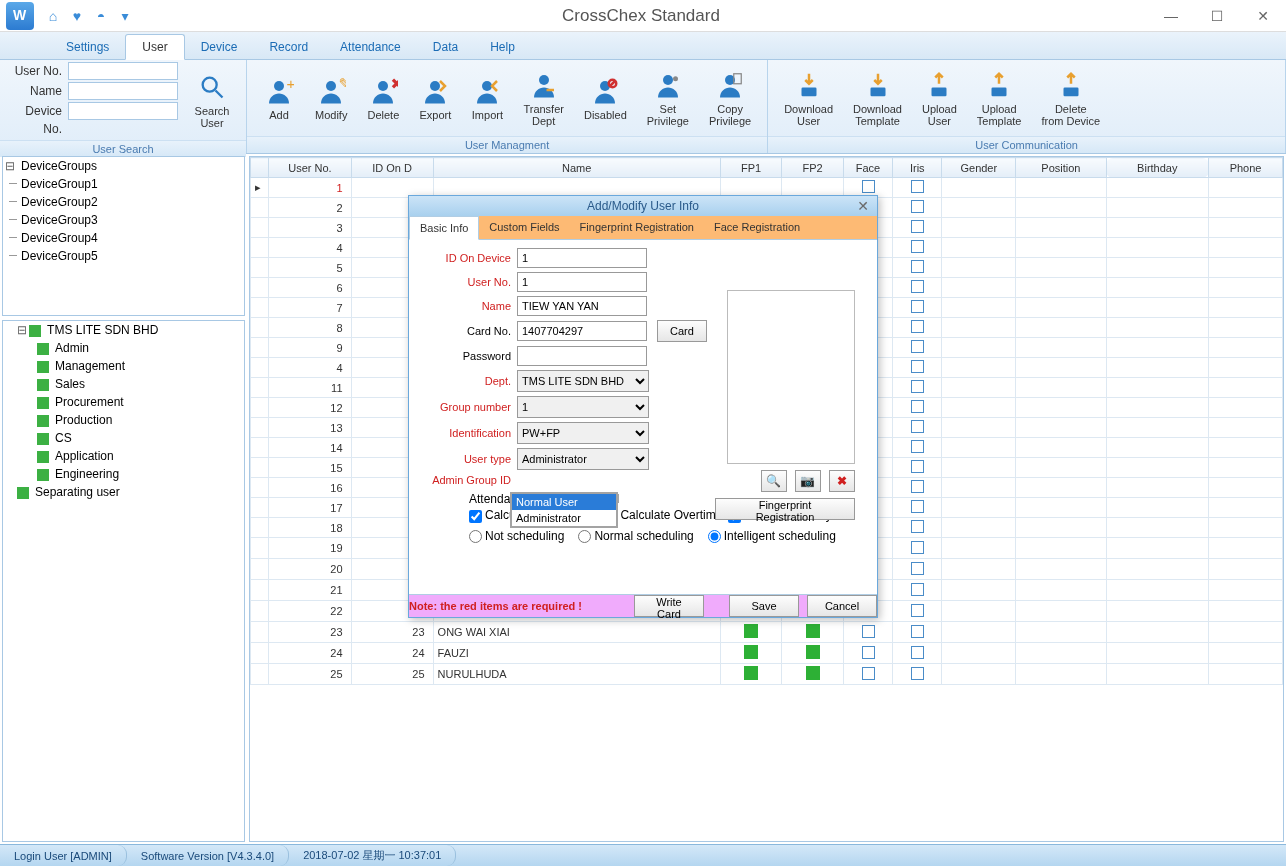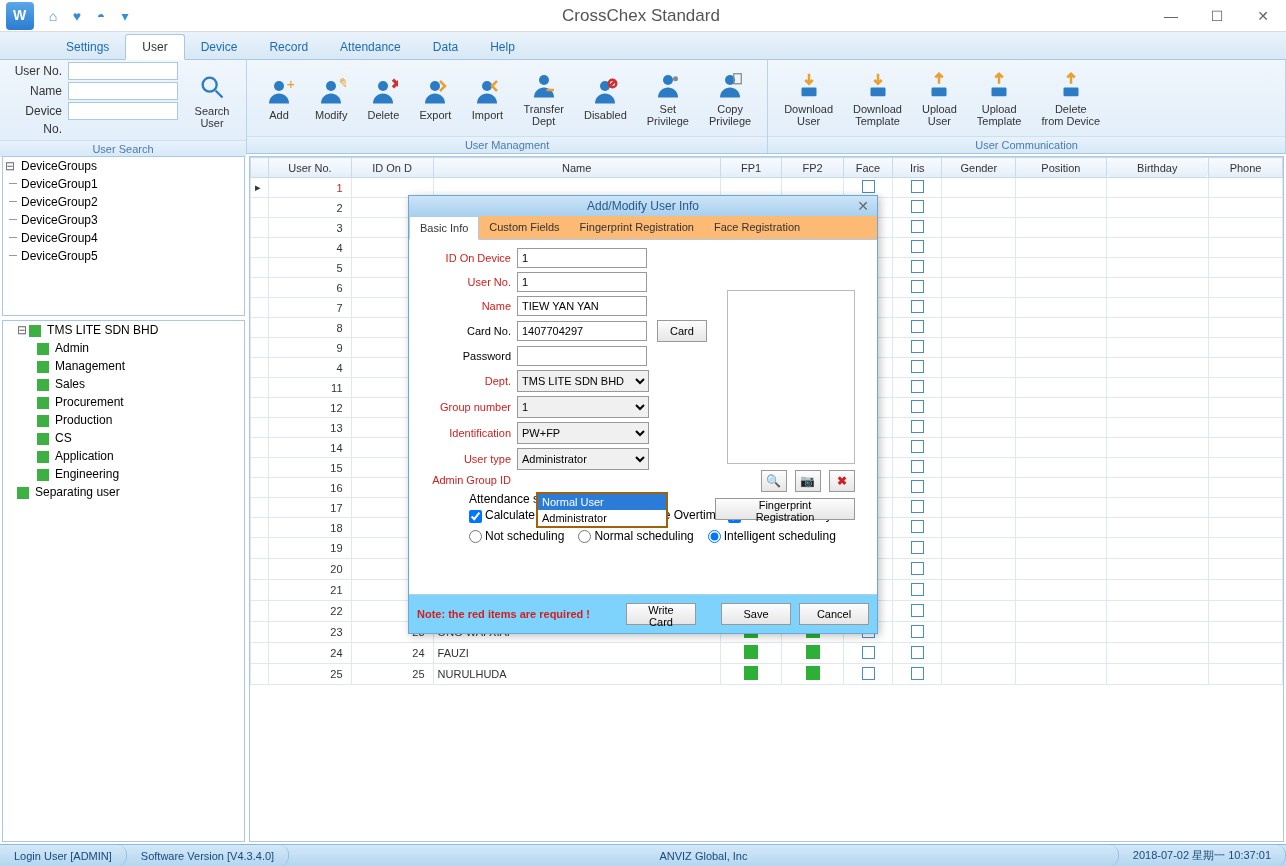--- a/index.html
+++ b/index.html
@@ -65,29 +65,29 @@
 .frow { display:flex; align-items:center; margin-bottom:4px; }
 .frow label { width:96px; text-align:right; padding-right:6px; font-size:11px;}
 .frow label.req { color:#d02020; }
 .frow input[type=text], .frow input[type=password] { width:130px; height:20px; border:1px solid #999; padding:0 4px; font-size:11px;}
 .frow select { width:132px; height:22px; border:1px solid #999; font-size:11px; background:#f0f0f0;}
 .dbtn { height:22px; padding:0 12px; border:1px solid #999; background:linear-gradient(#fdfdfd,#e6e6e6); font-size:11px; cursor:pointer;}
 .photo { position:absolute; right:22px; top:50px; width:128px; height:174px; border:1px solid #bbb; background:#fff;}
 .photorow { position:absolute; right:22px; top:230px; display:flex; gap:8px;}
 .photorow .pb { width:26px; height:22px; border:1px solid #999; background:linear-gradient(#fdfdfd,#e6e6e6); display:flex;align-items:center;justify-content:center;}
 .fpregbtn { position:absolute; right:22px; top:258px; width:140px;}
-.dropdown-open { position:absolute; left:536px; top:492px; width:132px; border:2px solid #a16207; background:#fff; z-index:60;}
+.dropdown-open { position:absolute; left:510px; top:492px; width:108px; border:2px solid #a3a3a3; background:#fff; z-index:60;}
 .dropdown-open .opt { padding:2px 4px; font-size:11px;}
 .dropdown-open .opt.sel { background:#2a7cd8; color:#fff;}
 .attstat { margin:6px 0 4px 48px; font-size:11px;}
 .attstat .cks { display:flex; gap:6px; align-items:center; margin-top:2px;}
 .attstat .cks label { font-size:11px;}
 .sched { margin:4px 0 6px 48px; font-size:11px;}
 .sched .rds { display:flex; gap:14px; margin-top:6px;}
-.dfoot { background:#7dd3fc; padding:8px; display:flex; align-items:center; justify-content:flex-end; gap:8px; border-top:1px solid #b0cde4;}
+.dfoot { background:#f0abfc; padding:0; display:flex; align-items:center; justify-content:flex-end; gap:8px; border-top:1px solid #b0cde4;}
 .dfoot .note { color:#d02020; font-weight:bold; margin-right:auto; font-size:11px;}
 
 
 .statusbar { position:absolute; bottom:0; left:0; right:0; height:22px; background:linear-gradient(#d4e8f8,#b4d6f0); display:flex; align-items:center; border-top:1px solid #8ab8dc;}
 .statusbar .cell { padding:0 14px; border-right:1px solid #9ac0de; height:100%; display:flex; align-items:center; color:#1a4a7a; font-size:11px;border-radius:9px;}
 .statusbar .cell.center { flex:1; justify-content:center;}
 
 input[type=checkbox], input[type=radio] { margin-right:3px; vertical-align:middle;}
 </style>
 </head>
@@ -775,15 +775,14 @@
 </div>
 
 <div class="dropdown-open" id="usertype-dd">
     <div class="opt sel">Normal User</div>
     <div class="opt">Administrator</div>
   </div>
 
 <div class="statusbar">
   <div class="cell">Login User [ADMIN]</div>
   <div class="cell">Software Version [V4.3.4.0]</div>
-  <div class="cell center">ANVIZ Global, Inc</div>
   <div class="cell">2018-07-02 星期一 10:37:01</div>
 </div>
 
 </body></html>

